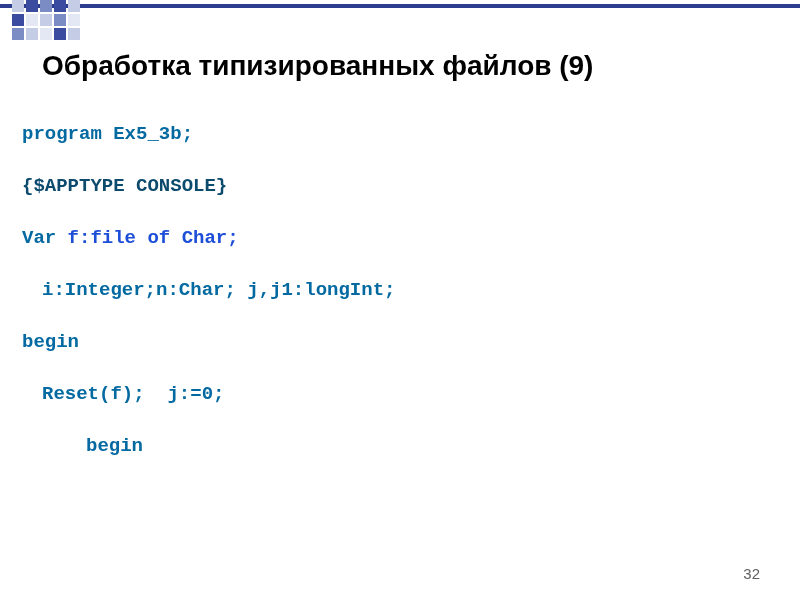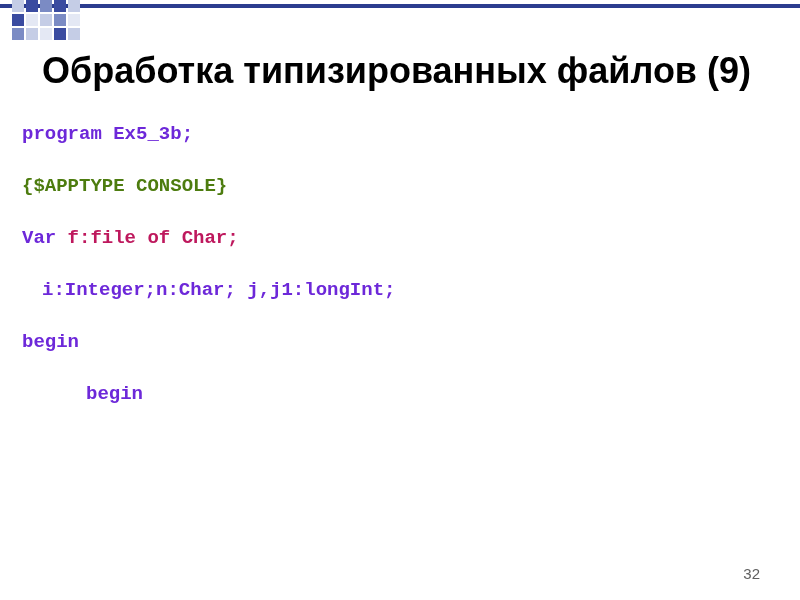--- a/index.html
+++ b/index.html
@@ -44,36 +44,36 @@
     }
     .sq.dark { background: #3a4ba0; }
     .sq.mid { background: #7b8bc4; }
     .sq.light { background: #c5cde6; }
     .sq.vlight { background: #e4e8f4; }
     .title {
       position: absolute;
       top: 50px;
       left: 42px;
       font-family: Arial, sans-serif;
-      font-size: 36px;
+      font-size: 28px;
       font-weight: bold;
       color: #000;
     }
     .code-area {
       position: absolute;
       top: 95px;
       left: 22px;
       font-size: 19px;
       font-weight: bold;
       line-height: 26px;
       white-space: pre;
     }
-    .k-black { color: #6d28d9; }
-    .k-teal { color: #4d7c0f; }
-    .k-blue { color: #be185d; }
+    .k-black { color: #0369a1; }
+    .k-teal { color: #0c4a6e; }
+    .k-blue { color: #1d4ed8; }
     .page-num {
       position: absolute;
       bottom: 18px;
       right: 40px;
       font-family: Arial, sans-serif;
       font-size: 15px;
       color: #606060;
     }
     .indent1 { margin-left: 20px; }
     .indent2 { margin-left: 64px; }
@@ -111,20 +111,21 @@
 </div>
 
 <div class="title">Обработка типизированных файлов (9)</div>
 
 <div class="code-area">
 <div><span class="k-black">program Ex5_3b;</span></div>
 <div><span class="k-teal">{$APPTYPE CONSOLE}</span></div>
 <div><span class="k-black">Var </span><span class="k-blue">f:file of Char;</span></div>
 <div class="indent1"><span class="k-black">i:Integer;n:Char; j,j1:longInt;</span></div>
 <div><span class="k-black">begin</span></div>
+<div class="indent1"><span class="k-black">Reset(f);  j:=0;</span></div>
 <div class="indent2"><span class="k-black">begin</span></div>
 
 
 
 
 
 
 
 
 

